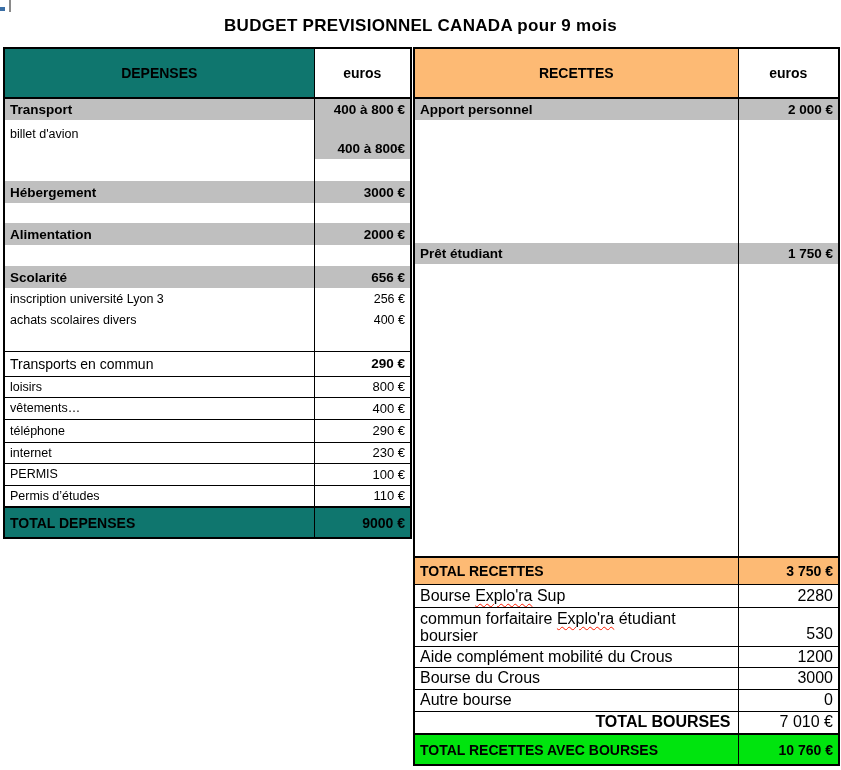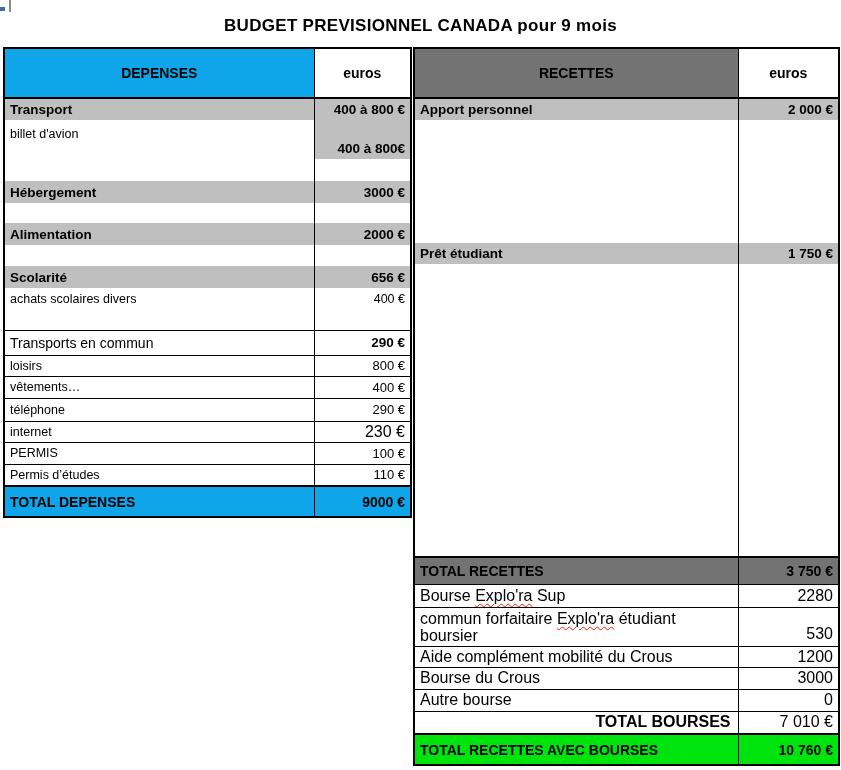--- a/index.html
+++ b/index.html
@@ -15,22 +15,22 @@
 
   table{border-collapse:collapse;table-layout:fixed;position:absolute;top:47px;}
   #tbl-dep{left:3px;width:407px;border:2px solid #000;}
   #tbl-rec{left:413px;width:425px;border:2px solid #000;}
   td{padding:0 5px;overflow:hidden;border-left:1.5px solid #000;border-right:1.5px solid #000;
      font-size:13px;vertical-align:middle;}
   .c-val{text-align:right;}
 
   .hdr td{border-bottom:2px solid #000;border-top:2px solid #000;text-align:center;
      font-size:14px;font-weight:bold;}
-  .bg-pink{background:#0ea5e9;}
-  .bg-lgreen{background:#737373;margin-top:48px;}
+  .bg-pink{background:#0f766e;}
+  .bg-lgreen{background:#fdba74;margin-top:48px;}
   .bg-bgreen{background:#00E40E;}
   .bg-gray{background:#BFBFBF;}
 
   .sec td{font-weight:bold;font-size:13.5px;}
   .sub td{font-size:12.5px;}
   .sub-lg td{font-size:14px;}
   .boldval{font-weight:bold;}
   .vbottom{vertical-align:bottom;padding-bottom:3px;}
 
   .hb td{border-top:1.5px solid #000;border-bottom:1.5px solid #000;}
@@ -92,20 +92,24 @@
     </tr>
     <tr style="height:21px">
           <td></td>
           <td></td>
         </tr>
 
     <tr class="sec" style="height:22px">
       <td class="bg-gray">Scolarité</td>
       <td class="bg-gray c-val">656 €</td>
     </tr>
+    <tr class="sub" style="height:21px">
+      <td>inscription  université Lyon 3</td>
+      <td class="c-val">256 €</td>
+    </tr>
     <tr class="sub" style="height:22px">
       <td>achats scolaires  divers</td>
       <td class="c-val">400 €</td>
     </tr>
     <tr style="height:20px">
           <td></td>
           <td></td>
         </tr>
 
     <tr class="sub-lg hb" style="height:25px">
@@ -119,21 +123,21 @@
     <tr class="sub hb" style="height:22px">
       <td>vêtements…</td>
       <td class="c-val" style="font-size:13px">400 €</td>
     </tr>
     <tr class="sub hb" style="height:23px">
       <td>téléphone</td>
       <td class="c-val" style="font-size:13px">290 €</td>
     </tr>
     <tr class="sub hb" style="height:21px">
       <td>internet</td>
-      <td class="c-val" style="font-size:16px">230 €</td>
+      <td class="c-val" style="font-size:13px">230 €</td>
     </tr>
     <tr class="sub hb" style="height:22px">
       <td>PERMIS</td>
       <td class="c-val" style="font-size:13px">100 €</td>
     </tr>
     <tr class="sub hb" style="height:22px">
       <td>Permis d’études</td>
       <td class="c-val" style="font-size:13px">110 €</td>
     </tr>
 

